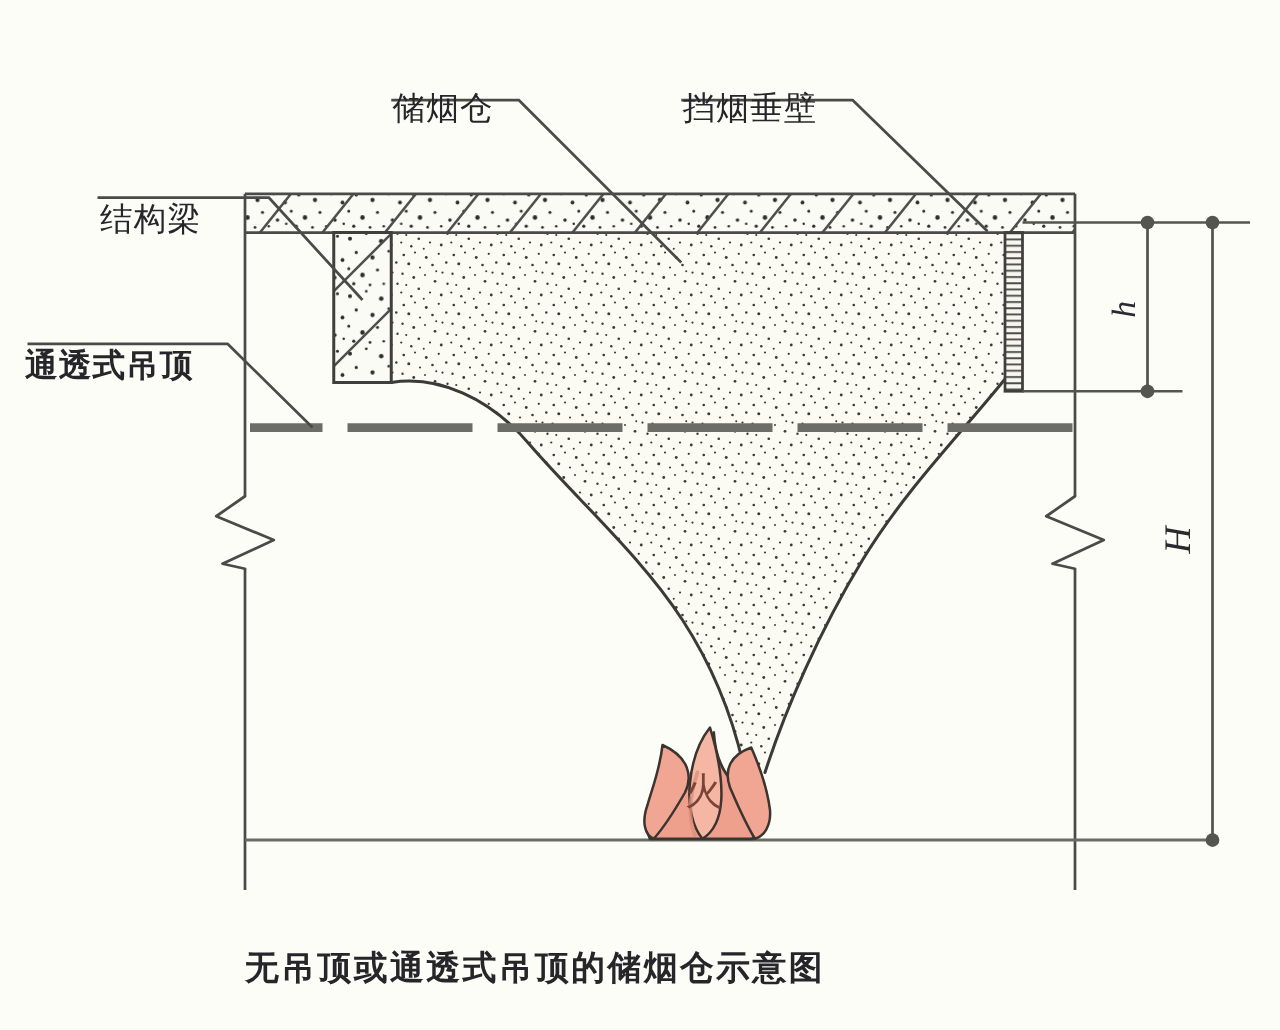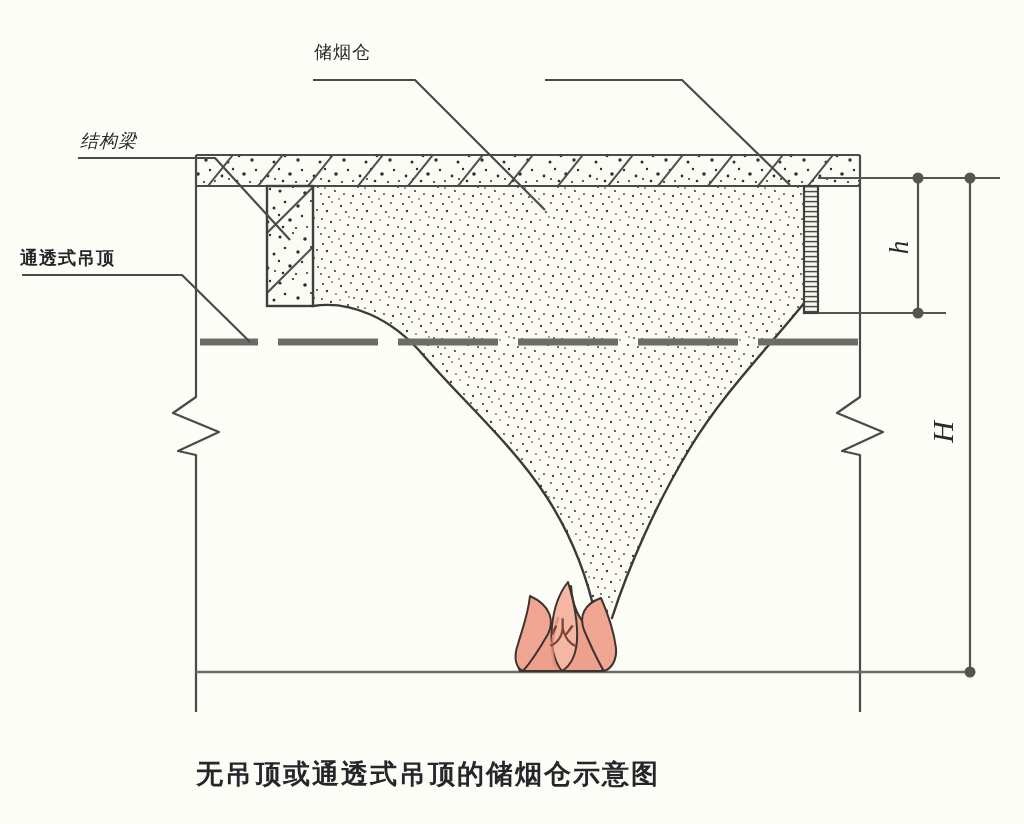--- a/index.html
+++ b/index.html
@@ -18,24 +18,25 @@
   #diagram-svg {
     position: absolute;
     left: 0;
     top: 0;
     width: 1024px;
     height: 824px;
   }
   .lbl {
     position: absolute;
     font-family: "Liberation Serif", "DejaVu Serif", serif;
-    font-size: 18px;
+    font-size: 26px;
     color: #26262a;
     white-space: nowrap;
     letter-spacing: 1px;
+    margin-top: 29px;
   }
   #caption {
     position: absolute;
     left: 0;
     top: 756px;
     width: 856px;
     text-align: center;
     font-family: "Liberation Serif", "DejaVu Serif", serif;
     font-size: 27px;
     font-weight: bold;
@@ -267,24 +268,25 @@
                C 576 656 570 666 562 671
                C 554 662 550 644 552 626
                C 554 606 560 592 568 582 Z" fill="#f5b7a4" stroke="#3c3430" stroke-width="2.0" stroke-linejoin="round"></path>
 
       <path d="M 558 618 C 552 636 550 654 556 668" fill="none" stroke="#e08f79" stroke-width="3" stroke-linecap="round" opacity="0.8"></path>
     </g>
   </svg>
 
   <div class="dimtxt" style="left:548px; top:613px; font-style:normal; font-family:'Liberation Serif',serif; font-size:30px; color:#7a4436;">火</div>
 
-  <div class="lbl" style="left:80px; top:129px;font-style:italic;">结构梁</div>
+  <div class="lbl" style="left:80px; top:129px;">结构梁</div>
 
   <div class="lbl" style="left:314px; top:40px;">储烟仓</div>
 
+  <div class="lbl" style="left:546px; top:40px;">挡烟垂壁</div>
 
   <div class="lbl" style="left:20px; top:246px;font-weight:bold;">通透式吊顶</div>
 
   <div class="dimtxt" style="left:893px; top:232px; transform:rotate(-90deg); transform-origin:center;">h</div>
 
   <div class="dimtxt" style="left:932px; top:415px; font-size:30px; transform:rotate(-90deg); transform-origin:center;">H</div>
 
   <div id="caption">无吊顶或通透式吊顶的储烟仓示意图</div>
 
 </div>

